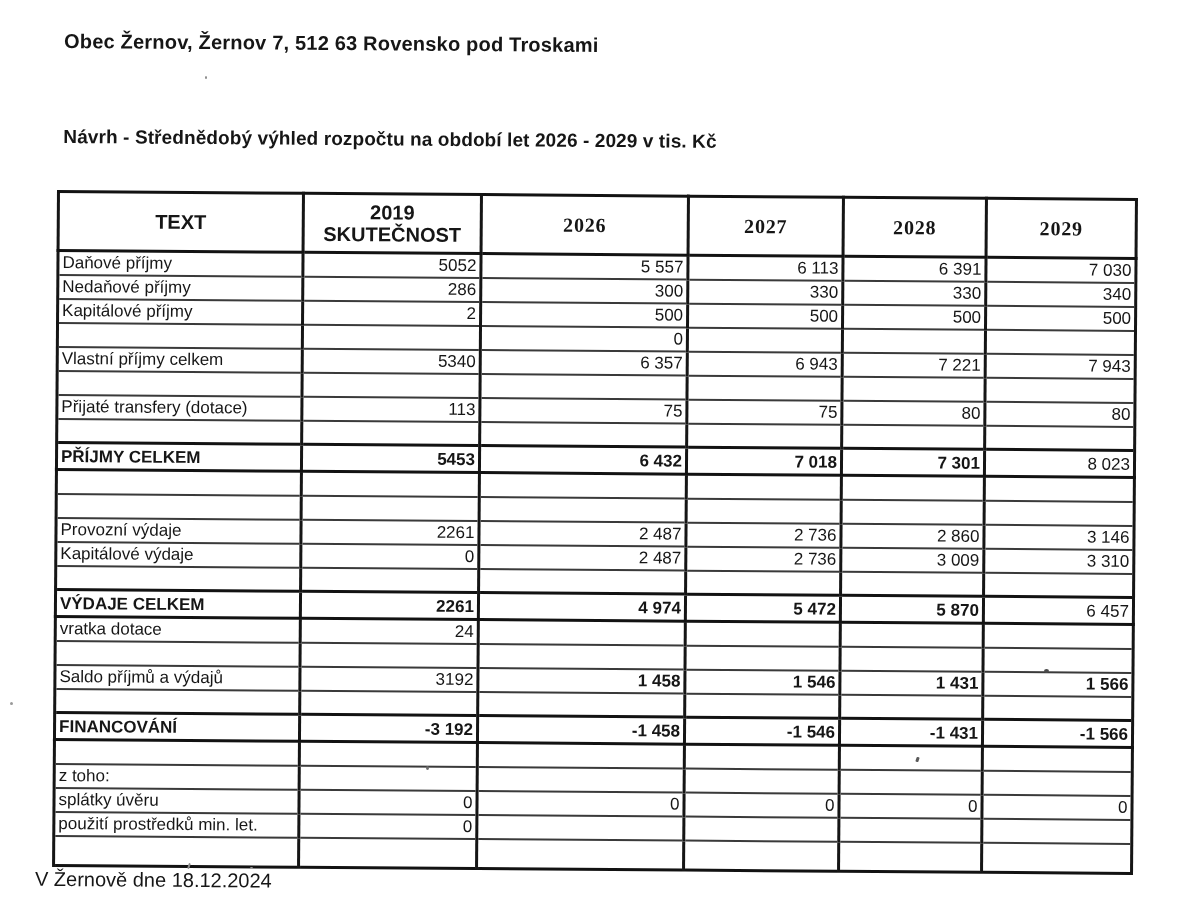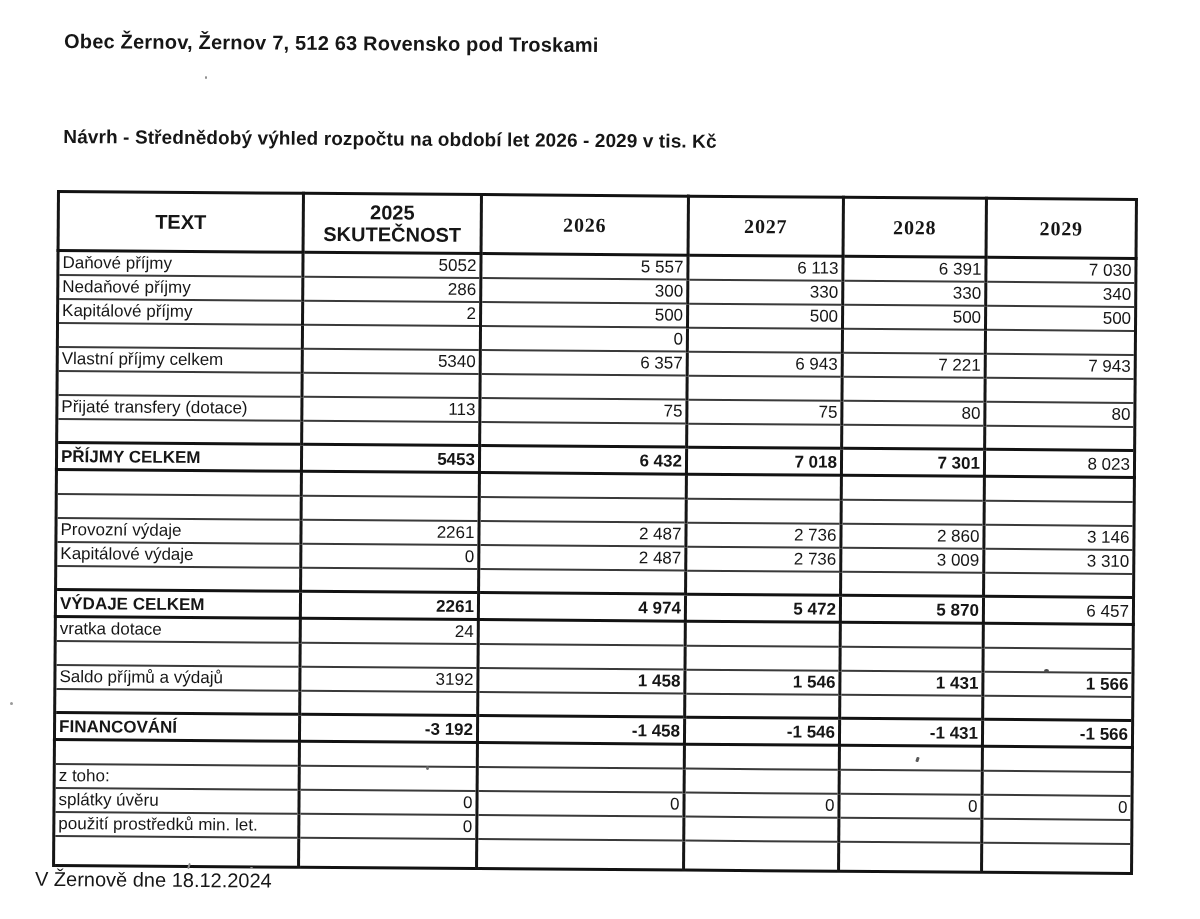--- a/index.html
+++ b/index.html
@@ -103,21 +103,21 @@
       <col style="width:178px">
       <col style="width:207px">
       <col style="width:155px">
       <col style="width:143px">
       <col style="width:150px">
     </colgroup>
     <thead>
       <tr>
         <th class="th-text">TEXT</th>
         <th class="th-2023">
-          <span>2025</span><br>
+          <span>2019</span><br>
           <span>SKUTEČNOST</span>
         </th>
         <th class="th-year">2026</th>
         <th class="th-year">2027</th>
         <th class="th-year">2028</th>
         <th class="th-year">2029</th>
       </tr>
     </thead>
     <tbody id="budget-body">
         <tr>

